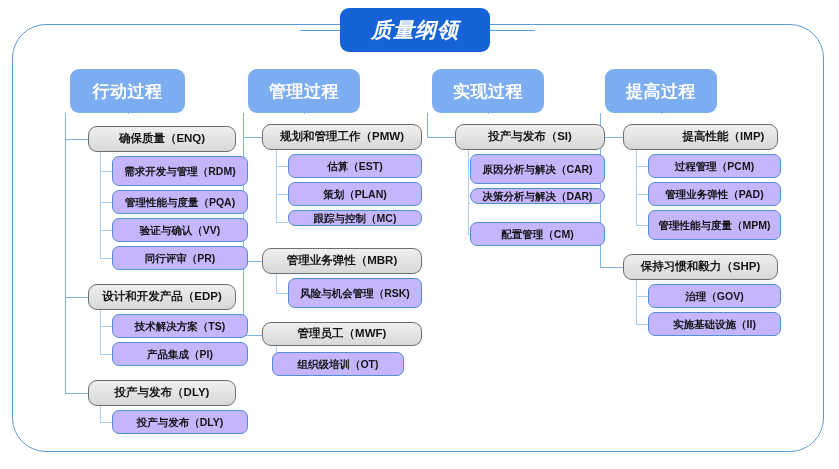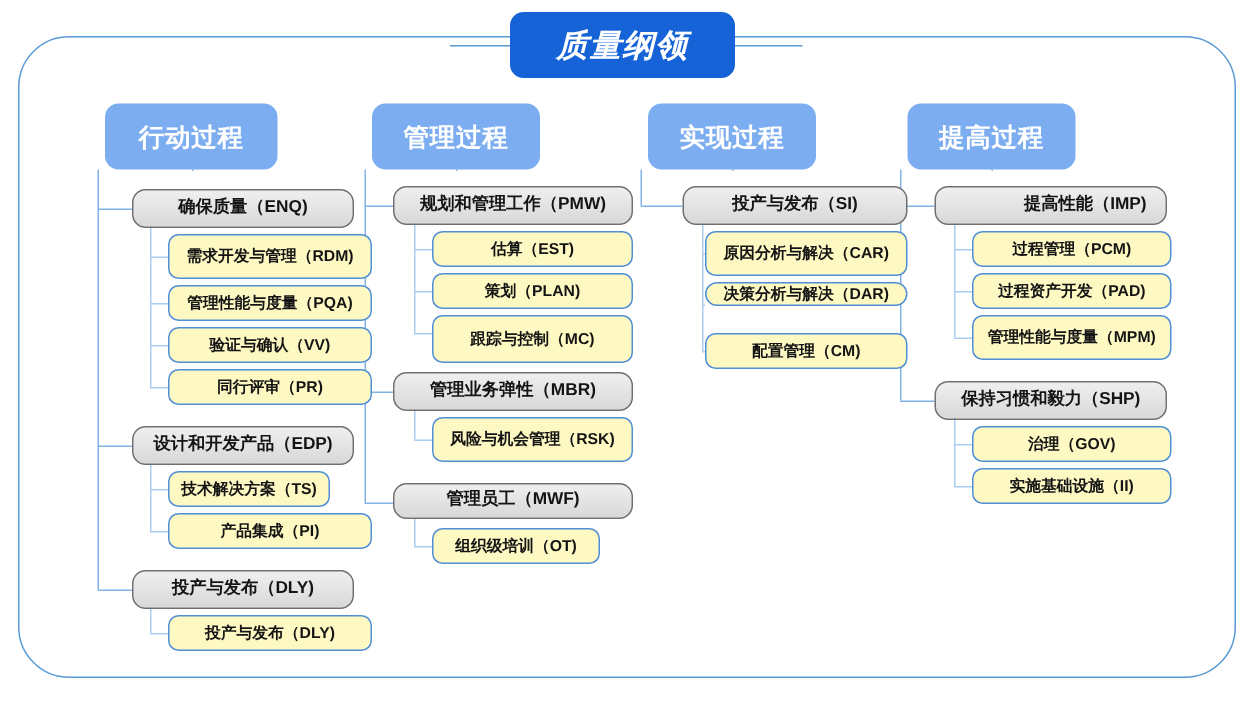--- a/index.html
+++ b/index.html
@@ -55,21 +55,21 @@
     border:1.4px solid #6f6f6f;
     border-radius:9px;
     display:flex;align-items:center;justify-content:center;
     font-size:11.5px;font-weight:bold;color:#141414;
     text-align:center;line-height:1.2;
     z-index:3;
   }
   .lbox{
     position:absolute;
     box-sizing:border-box;
-    background:#fef9c3;
+    background:#c4b5fd;
     border:1.2px solid #4e8fd6;
     border-radius:7px;
     display:flex;align-items:center;justify-content:center;
     font-size:10.5px;font-weight:bold;color:#141414;
     text-align:left;line-height:1.18;
     z-index:3;
   }
 
   
   .ln{position:absolute;background:#82b3e8;z-index:1;}
@@ -94,50 +94,50 @@
       <div class="tick" style="left: 100px; top: 171px; width: 12px; height: 1.3px;"></div>
       <div class="lbox" style="left: 112px; top: 190px; width: 136px; height: 24px;">管理性能与度量（PQA)</div>
       <div class="tick" style="left: 100px; top: 202px; width: 12px; height: 1.3px;"></div>
       <div class="lbox" style="left: 112px; top: 218px; width: 136px; height: 24px;">验证与确认（VV)</div>
       <div class="tick" style="left: 100px; top: 230px; width: 12px; height: 1.3px;"></div>
       <div class="lbox" style="left: 112px; top: 246px; width: 136px; height: 24px;">同行评审（PR)</div>
       <div class="tick" style="left: 100px; top: 258px; width: 12px; height: 1.3px;"></div>
       <div class="tick" style="left: 100px; top: 150px; width: 1.3px; height: 108px;"></div>
       <div class="gbox" style="left: 88px; top: 284px; width: 148px; height: 26px;">设计和开发产品（EDP)</div>
       <div class="ln lnh" style="left: 65px; top: 297px; width: 23px;"></div>
-      <div class="lbox" style="left: 112px; top: 314px; width: 108px; height: 24px;">技术解决方案（TS)</div>
+      <div class="lbox" style="left: 112px; top: 314px; width: 136px; height: 24px;">技术解决方案（TS)</div>
       <div class="tick" style="left: 100px; top: 326px; width: 12px; height: 1.3px;"></div>
       <div class="lbox" style="left: 112px; top: 342px; width: 136px; height: 24px;">产品集成（PI)</div>
       <div class="tick" style="left: 100px; top: 354px; width: 12px; height: 1.3px;"></div>
       <div class="tick" style="left: 100px; top: 308px; width: 1.3px; height: 46px;"></div>
       <div class="gbox" style="left: 88px; top: 380px; width: 148px; height: 26px;">投产与发布（DLY)</div>
       <div class="ln lnh" style="left: 65px; top: 393px; width: 23px;"></div>
       <div class="lbox" style="left: 112px; top: 410px; width: 136px; height: 24px;">投产与发布（DLY)</div>
       <div class="tick" style="left: 100px; top: 422px; width: 12px; height: 1.3px;"></div>
       <div class="tick" style="left: 100px; top: 404px; width: 1.3px; height: 18px;"></div>
       <div class="ln lnv" style="left: 65px; top: 113px; height: 280px;"></div>
       <div class="ln lnv" style="left: 127.5px; top: 113px; height: 1px;"></div>
       <div class="col-head" style="left: 248px; top: 69px; width: 112px;">管理过程</div>
       <div class="gbox" style="left: 262px; top: 124px; width: 160px; height: 26px;">规划和管理工作（PMW)</div>
       <div class="ln lnh" style="left: 243px; top: 137px; width: 19px;"></div>
       <div class="lbox" style="left: 288px; top: 154px; width: 134px; height: 24px;">估算（EST)</div>
       <div class="tick" style="left: 276px; top: 166px; width: 12px; height: 1.3px;"></div>
       <div class="lbox" style="left: 288px; top: 182px; width: 134px; height: 24px;">策划（PLAN)</div>
       <div class="tick" style="left: 276px; top: 194px; width: 12px; height: 1.3px;"></div>
-      <div class="lbox" style="left: 288px; top: 210px; width: 134px; height: 32px;">跟踪与控制（MC)</div>
+      <div class="lbox" style="left: 288px; top: 210px; width: 134px; height: 16px;">跟踪与控制（MC)</div>
       <div class="tick" style="left: 276px; top: 222px; width: 12px; height: 1.3px;"></div>
       <div class="tick" style="left: 276px; top: 148px; width: 1.3px; height: 74px;"></div>
       <div class="gbox" style="left: 262px; top: 248px; width: 160px; height: 26px;">管理业务弹性（MBR)</div>
       <div class="ln lnh" style="left: 243px; top: 261px; width: 19px;"></div>
       <div class="lbox" style="left: 288px; top: 278px; width: 134px; height: 30px;">风险与机会管理（RSK)</div>
       <div class="tick" style="left: 276px; top: 293px; width: 12px; height: 1.3px;"></div>
       <div class="tick" style="left: 276px; top: 272px; width: 1.3px; height: 21px;"></div>
       <div class="gbox" style="left: 262px; top: 322px; width: 160px; height: 24px;">管理员工（MWF)</div>
       <div class="ln lnh" style="left: 243px; top: 335px; width: 19px;"></div>
-      <div class="lbox" style="left: 288px; top: 352px; width: 112px; height: 24px;">组织级培训（OT)</div>
+      <div class="lbox" style="left: 272px; top: 352px; width: 132px; height: 24px;">组织级培训（OT)</div>
       <div class="tick" style="left: 276px; top: 364px; width: 12px; height: 1.3px;"></div>
       <div class="tick" style="left: 276px; top: 346px; width: 1.3px; height: 18px;"></div>
       <div class="ln lnv" style="left: 243px; top: 113px; height: 222px;"></div>
       <div class="ln lnv" style="left: 304px; top: 113px; height: 1px;"></div>
       <div class="col-head" style="left: 432px; top: 69px; width: 112px;">实现过程</div>
       <div class="gbox" style="left: 455px; top: 124px; width: 150px; height: 26px;">投产与发布（SI)</div>
       <div class="ln lnh" style="left: 427px; top: 137px; width: 28px;"></div>
       <div class="lbox" style="left: 470px; top: 154px; width: 135px; height: 30px;">原因分析与解决（CAR)</div>
       <div class="tick" style="left: 468px; top: 169px; width: 2px; height: 1.3px;"></div>
       <div class="lbox" style="left: 470px; top: 188px; width: 135px; height: 16px; border-radius: 15px;">决策分析与解决（DAR)</div>
@@ -145,21 +145,21 @@
       <div class="lbox" style="left: 470px; top: 222px; width: 135px; height: 24px;">配置管理（CM)</div>
       <div class="tick" style="left: 468px; top: 234px; width: 2px; height: 1.3px;"></div>
       <div class="tick" style="left: 468px; top: 148px; width: 1.3px; height: 86px;"></div>
       <div class="ln lnv" style="left: 427px; top: 113px; height: 24px;"></div>
       <div class="ln lnv" style="left: 488px; top: 113px; height: 1px;"></div>
       <div class="col-head" style="left: 605px; top: 69px; width: 112px;">提高过程</div>
       <div class="gbox" style="left: 623px; top: 124px; width: 155px; height: 26px; padding-left: 46px;">提高性能（IMP)</div>
       <div class="ln lnh" style="left: 600px; top: 137px; width: 23px;"></div>
       <div class="lbox" style="left: 648px; top: 154px; width: 133px; height: 24px;">过程管理（PCM)</div>
       <div class="tick" style="left: 636px; top: 166px; width: 12px; height: 1.3px;"></div>
-      <div class="lbox" style="left: 648px; top: 182px; width: 133px; height: 24px;">过程资产开发（PAD)</div>
+      <div class="lbox" style="left: 648px; top: 182px; width: 133px; height: 24px;">管理业务弹性（PAD)</div>
       <div class="tick" style="left: 636px; top: 194px; width: 12px; height: 1.3px;"></div>
       <div class="lbox" style="left: 648px; top: 210px; width: 133px; height: 30px;">管理性能与度量（MPM)</div>
       <div class="tick" style="left: 636px; top: 225px; width: 12px; height: 1.3px;"></div>
       <div class="tick" style="left: 636px; top: 148px; width: 1.3px; height: 77px;"></div>
       <div class="gbox" style="left: 623px; top: 254px; width: 155px; height: 26px;">保持习惯和毅力（SHP)</div>
       <div class="ln lnh" style="left: 600px; top: 267px; width: 23px;"></div>
       <div class="lbox" style="left: 648px; top: 284px; width: 133px; height: 24px;">治理（GOV)</div>
       <div class="tick" style="left: 636px; top: 296px; width: 12px; height: 1.3px;"></div>
       <div class="lbox" style="left: 648px; top: 312px; width: 133px; height: 24px;">实施基础设施（II)</div>
       <div class="tick" style="left: 636px; top: 324px; width: 12px; height: 1.3px;"></div>

